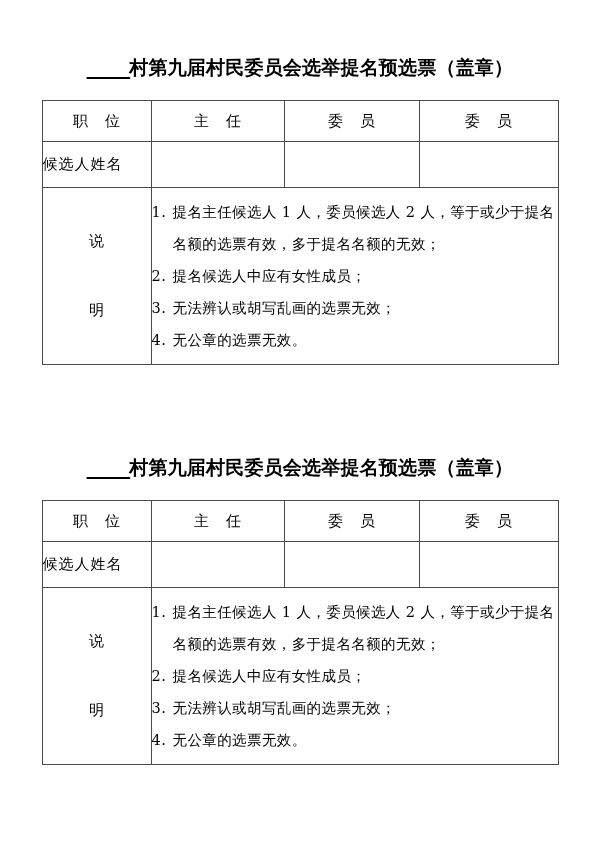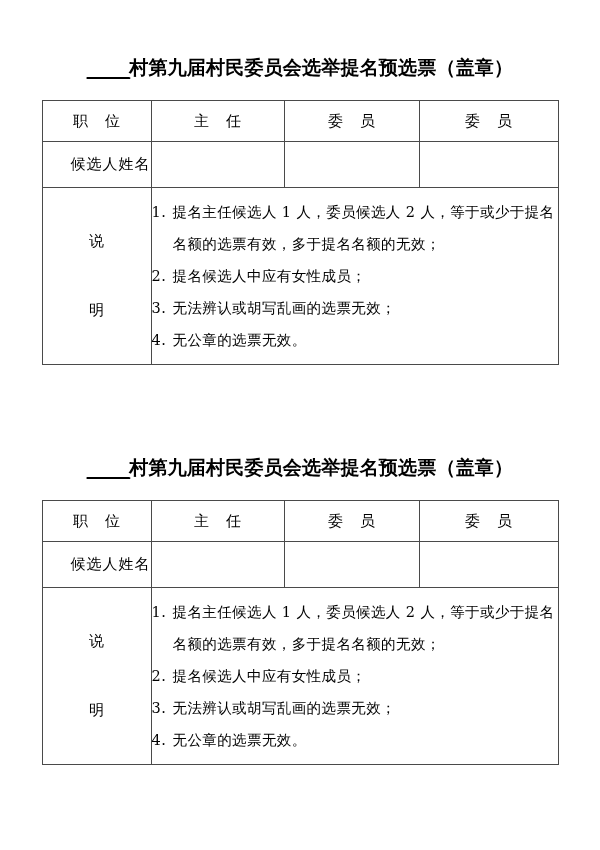--- a/index.html
+++ b/index.html
@@ -80,21 +80,21 @@
     height: 40px;
     text-align: center;
     font-size: 15px;
     letter-spacing: 6px;
     text-indent: 6px;
   }
 
   
   .row-names td {
     height: 45px;
-    text-align: right;
+    text-align: left;
     font-size: 15px;
   }
   .cell-name-label {
     letter-spacing: 1px;
   }
 
   
   .row-notes td {
     height: 176px;
   }

